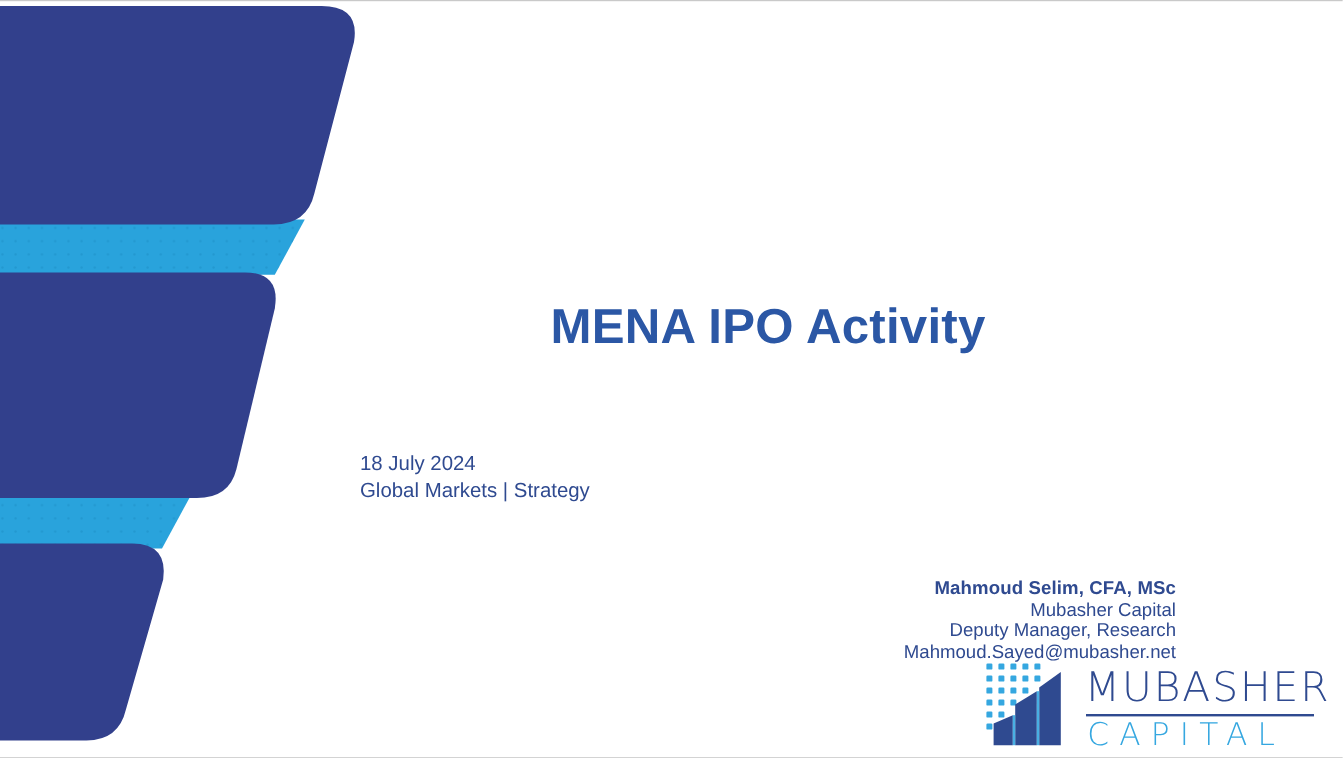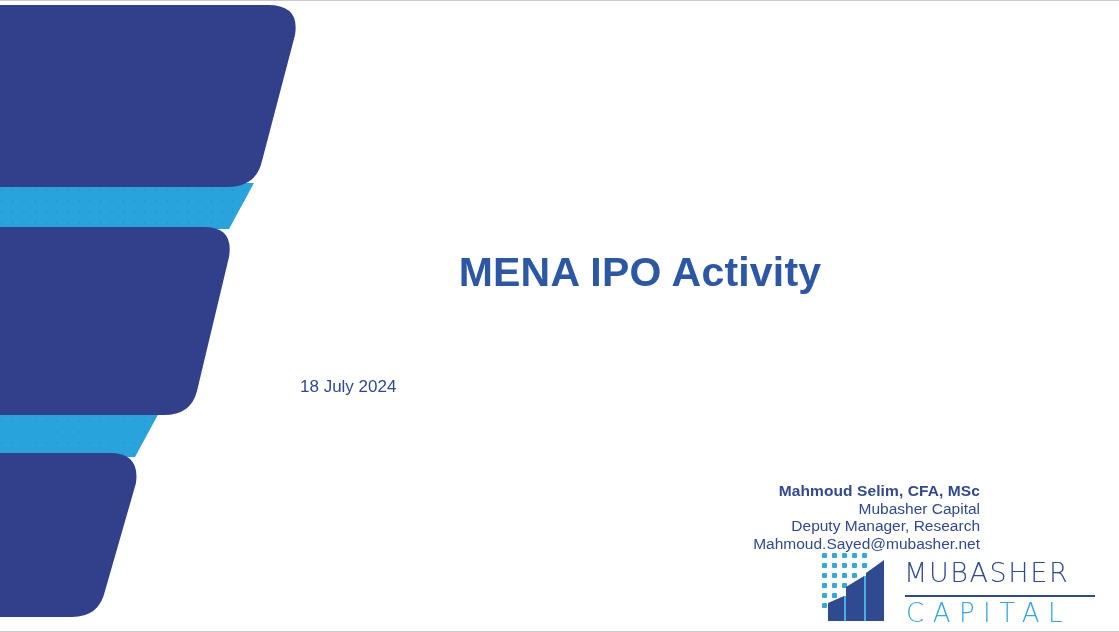--- a/index.html
+++ b/index.html
@@ -100,21 +100,21 @@
   .logo-word {
     position: relative;
     margin-left: 14px;
     width: 200px;
     height: 72px;
   }
   .logo-top {
     position: absolute;
     top: 5px;
     left: 0;
-    font-size: 27px;
+    font-size: 34px;
     color: #2f4a90;
     letter-spacing: 1.6px;
     font-family: "DejaVu Sans", sans-serif;
     font-weight: 300;
     line-height: 34px;
     white-space: nowrap;
   }
   .logo-rule {
     position: absolute;
     top: 44px;
@@ -176,20 +176,21 @@
       <path d="M 0,452 L 110,452 Q 140,452 136,482 L 105,590 Q 99,616 72,616 L 0,616 Z" fill="#32408c"></path>
     </svg>
   </div>
 
   <div class="center-col">
 
     <div class="slide-title">MENA IPO Activity</div>
 
     <div class="meta-block">
       <div class="meta-line">18 July 2024</div>
+      <div class="meta-line">Global Markets | Strategy</div>
     </div>
 
     <div class="author-block">
       <div class="author-name">Mahmoud Selim, CFA, MSc</div>
       <div class="author-line">Mubasher Capital</div>
       <div class="author-line">Deputy Manager, Research</div>
       <div class="author-line">Mahmoud.Sayed@mubasher.net</div>
     </div>
 
   </div>

